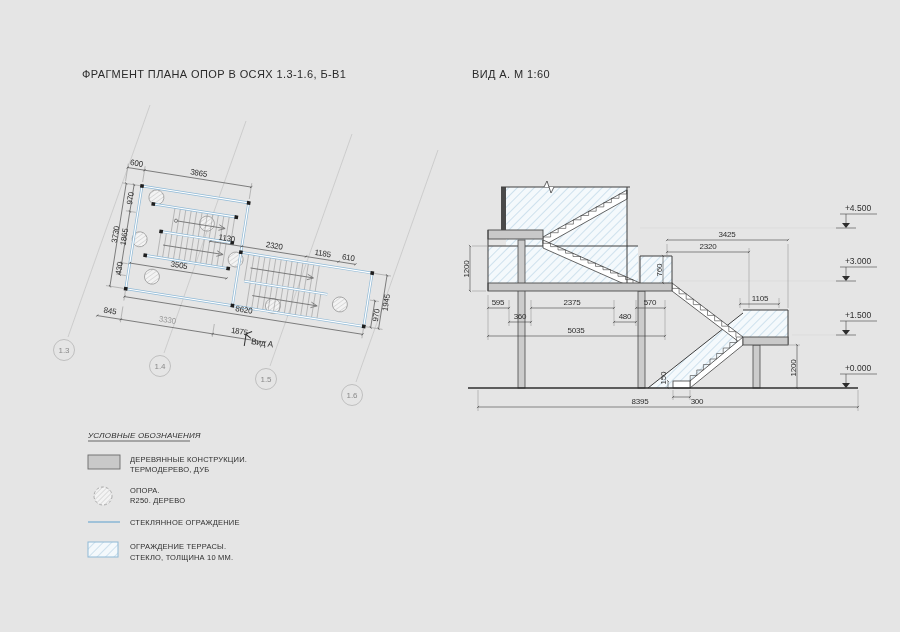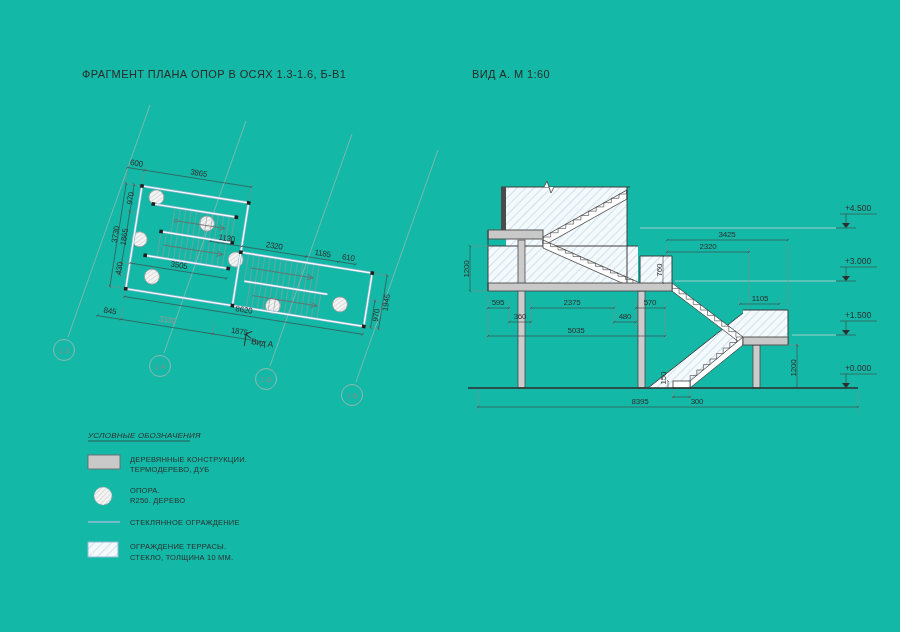--- a/index.html
+++ b/index.html
@@ -1,16 +1,16 @@
 <!DOCTYPE html>
 <html><head>
 <meta charset="utf-8">
 <style>
   html,body{margin:0;padding:0;background:#ffffff;}
-  .page{position:relative;width:900px;height:632px;background:#14b8a6;overflow:hidden;}
+  .page{position:relative;width:900px;height:632px;background:#e5e5e5;overflow:hidden;}
   svg{display:block;}
   text{font-family:"Liberation Sans",sans-serif;fill:#2e2e2e;}
   .title{font-size:11px;letter-spacing:.4px;fill:#2a2a2a;}
   .dim{font-size:8px;letter-spacing:-.2px;fill:#2e2e2e;}
   .dimgray{font-size:8px;letter-spacing:-.2px;fill:#9a9a9a;}
   .axis{font-size:8px;fill:#8a8a8a;}
   .lvl{font-size:8.5px;fill:#2e2e2e;}
   .leg-t{font-size:8px;font-style:italic;fill:#2e2e2e;letter-spacing:.2px;}
   .leg{font-size:7.5px;fill:#2e2e2e;letter-spacing:.2px;}
   .thin{stroke:#3f3f3f;stroke-width:.6;fill:none;}

